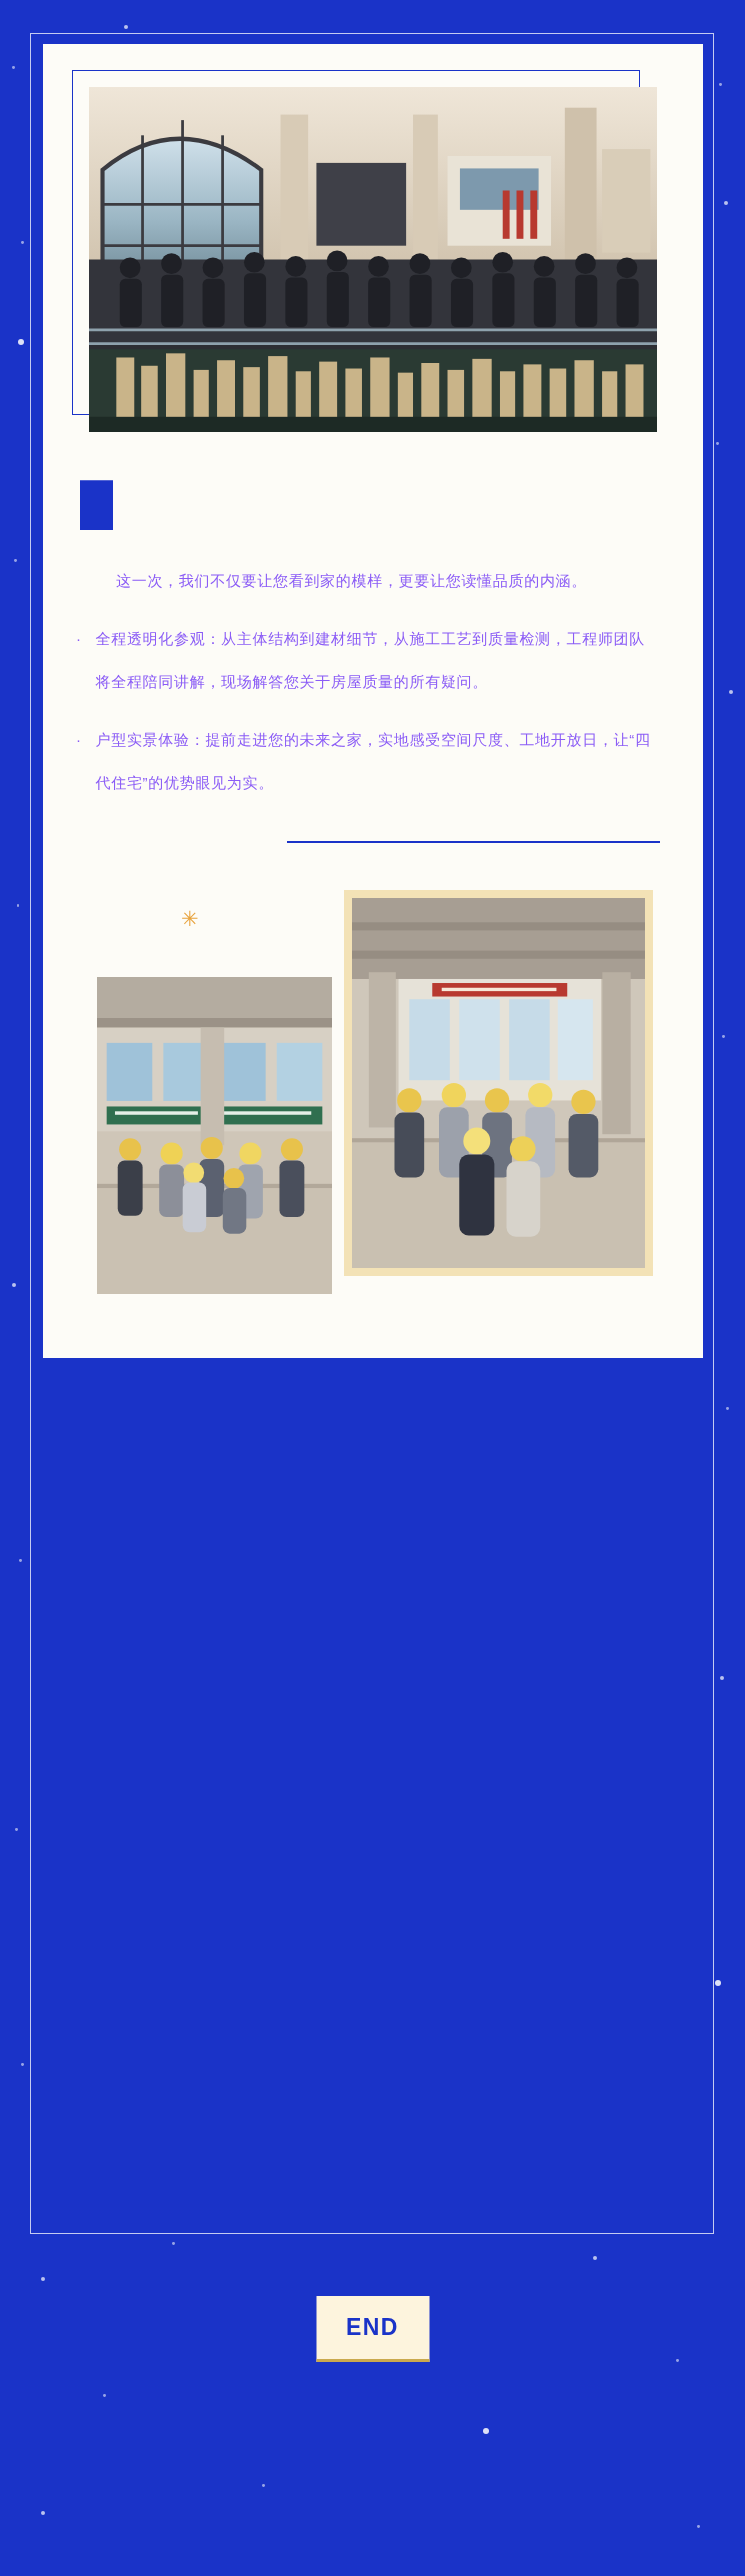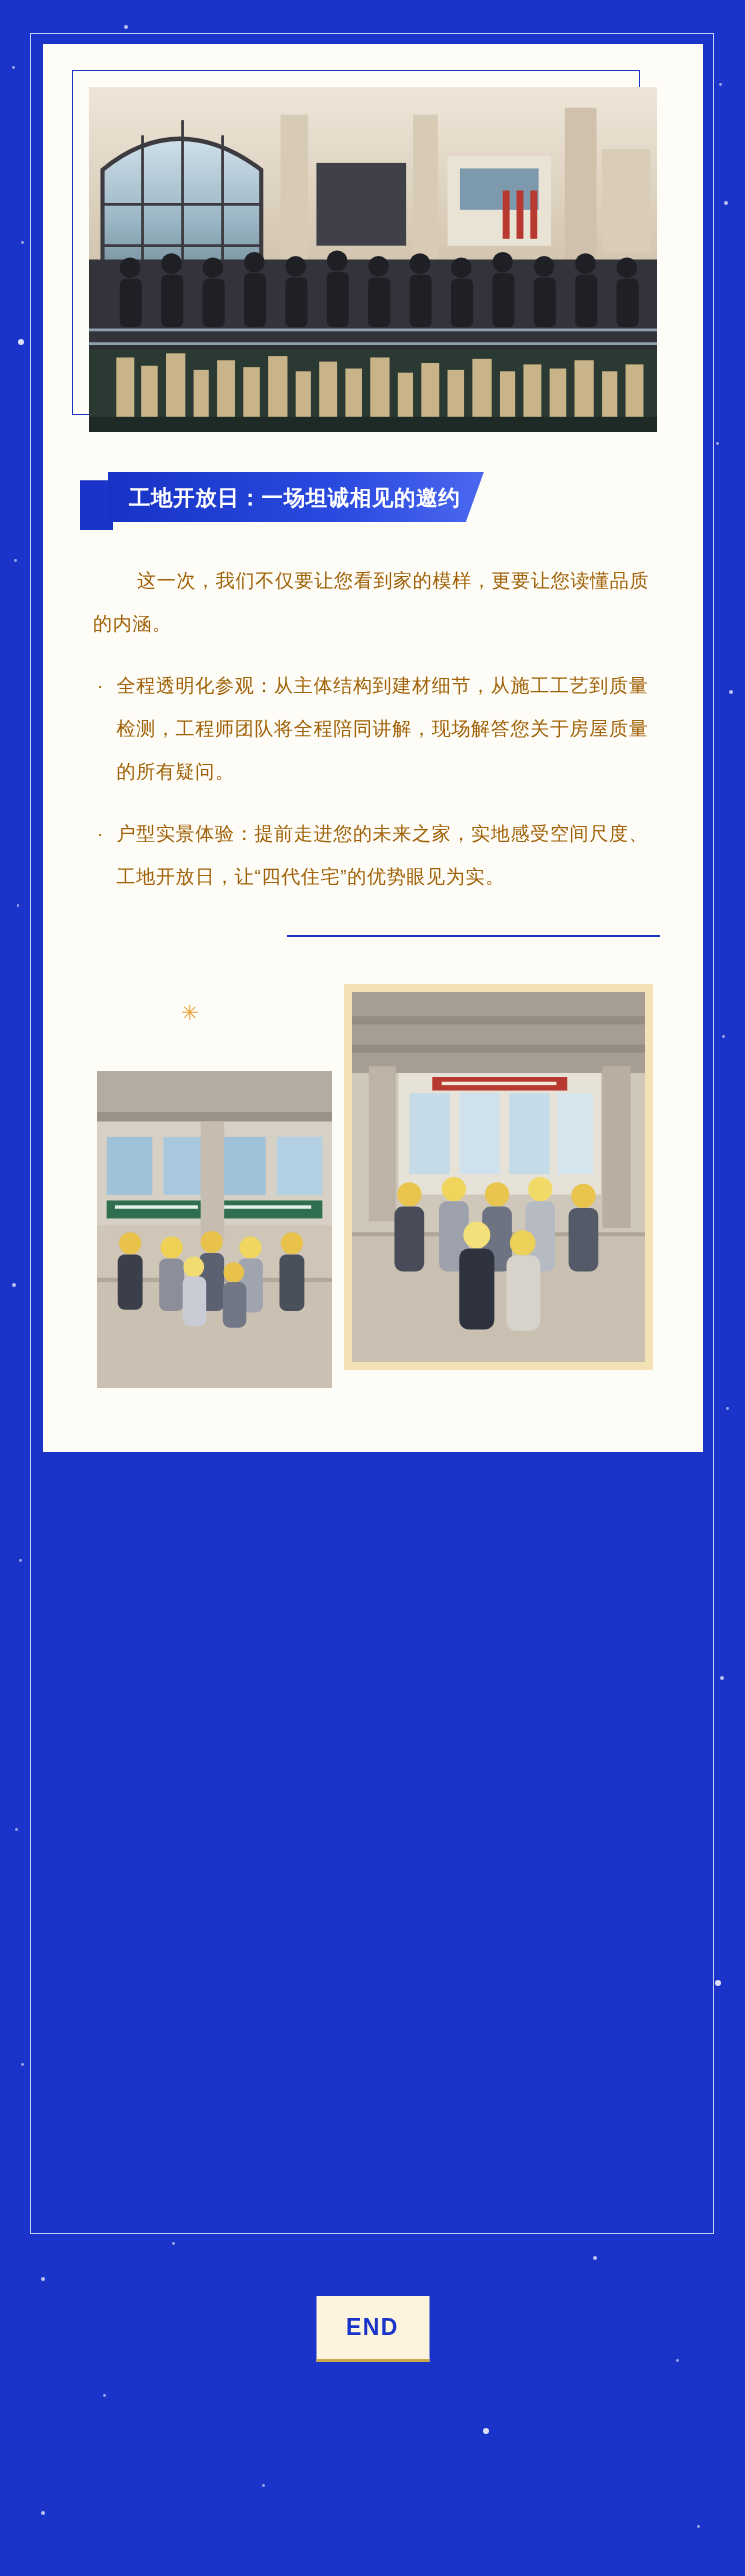--- a/index.html
+++ b/index.html
@@ -99,23 +99,23 @@
     left: 0;
     top: 8.3px;
     width: 33px;
     height: 50px;
     background: #1a33c8;
     clip-path: polygon(0 0, 100% 0, 100% 100%, 0 100%);
   }
 
   
   .body-text {
-    margin: 28px 43px 0 50px;
-    color: #a16207;
-    font-size: 19px;
+    margin: 28px 43px 0 29px;
+    color: #8b5cf6;
+    font-size: 15px;
     line-height: 43px;
     letter-spacing: 0.7px;
   }
   .para-indent { text-indent: 44px; }
   .block-label { margin-top: 23.5px; }
   .bullet {
     margin-top: 7px;
     padding-left: 23.5px;
     text-indent: 0;
     position: relative;
@@ -337,21 +337,20 @@
           <rect x="744" y="412" width="22" height="70"></rect>
           <rect x="778" y="402" width="26" height="80"></rect>
         </g>
         <rect x="0" y="478" width="824" height="22" fill="#1d2a25"></rect>
       </svg>
     </div>
   </div>
 
   <div class="ribbon-row">
     <div class="ribbon-tail"></div>
-    <div class="ribbon">工地开放日：一场坦诚相见的邀约</div>
   </div>
 
   <div class="body-text">
     <p class="para-indent">这一次，我们不仅要让您看到家的模样，更要让您读懂品质的内涵。</p>
 
     <p class="bullet">
       <span class="dot">·</span>
       <span>全程透明化参观：从主体结构到建材细节，从施工工艺到质量检测，工程师团队将全程陪同讲解，现场解答您关于房屋质量的所有疑问。</span>
     </p>
 

